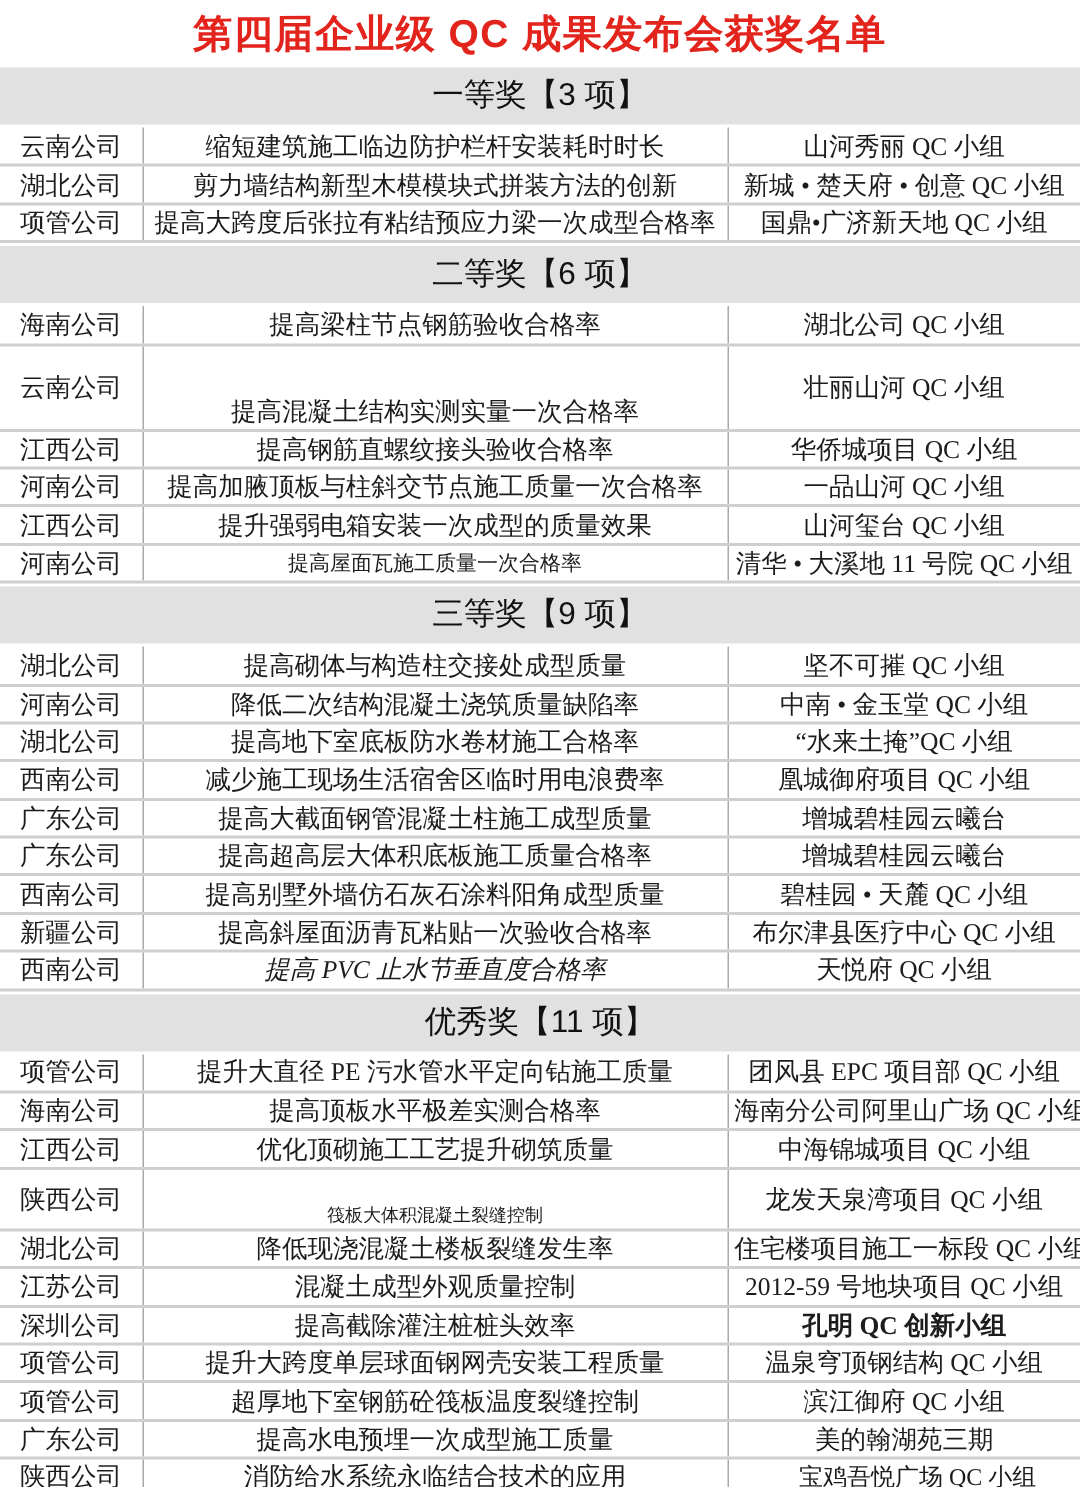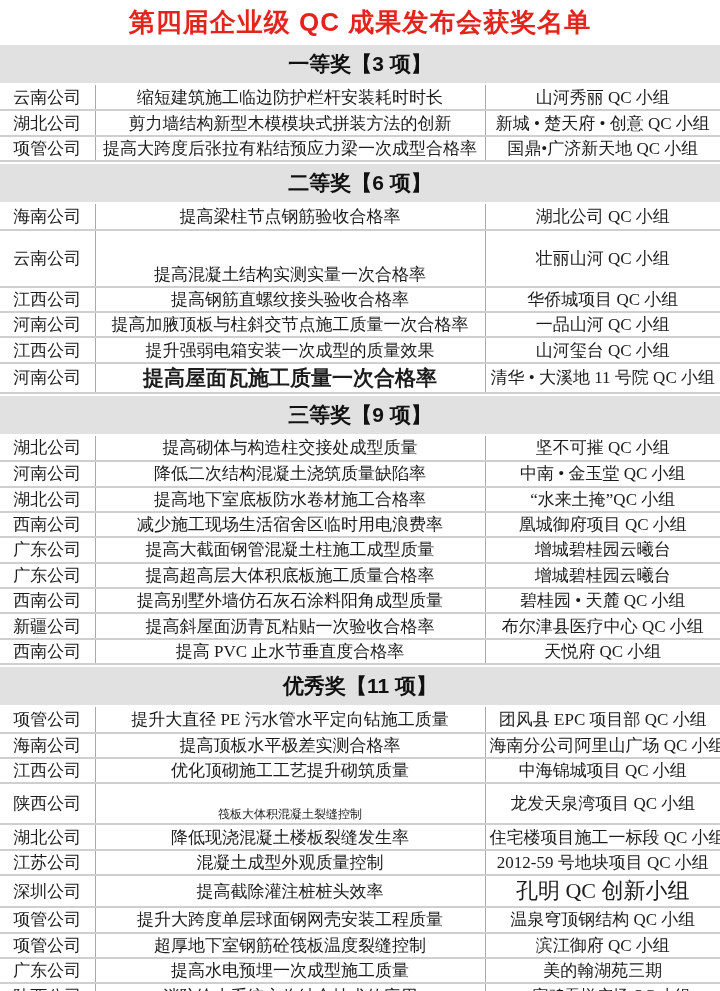--- a/index.html
+++ b/index.html
@@ -27,21 +27,21 @@
     padding:7px 0 6px 0;
     line-height:30px;
   }
   .section-band{
     width:100%;
     height:38px;
     line-height:38px;
     background:var(--band-gray);
     text-align:center;
     font-family:"Liberation Sans", sans-serif;
-    font-weight:bold;
+    font-weight:normal;
     font-size:21px;
     color:#111;
     margin-top:2px;
     margin-bottom:2px;
   }
   table.award-grid{
     width:100%;
     border-collapse:collapse;
     table-layout:fixed;
   }
@@ -118,21 +118,21 @@
           <td class="col-achievement"><span class="fit" style="font-size: 17px;">提高加腋顶板与柱斜交节点施工质量一次合格率</span></td>
           <td class="col-team"><span class="fit" style="font-size: 17px;">一品山河 QC 小组</span></td>
         </tr>
         <tr>
           <td class="col-company"><span class="fit" style="font-size: 17px;">江西公司</span></td>
           <td class="col-achievement"><span class="fit" style="font-size: 17px;">提升强弱电箱安装一次成型的质量效果</span></td>
           <td class="col-team"><span class="fit" style="font-size: 17px;">山河玺台 QC 小组</span></td>
         </tr>
         <tr>
           <td class="col-company"><span class="fit" style="font-size: 17px;">河南公司</span></td>
-          <td class="col-achievement"><span class="fit" style="font-size: 21px; font-weight: bold;">提高屋面瓦施工质量一次合格率</span></td>
+          <td class="col-achievement"><span class="fit" style="font-size: 14px;">提高屋面瓦施工质量一次合格率</span></td>
           <td class="col-team"><span class="fit" style="font-size: 17px;">清华 • 大溪地 11 号院 QC 小组</span></td>
         </tr>
       </tbody>
     </table>
     <div class="section-band">三等奖【9 项】</div>
     <table class="award-grid">
       <tbody>
         <tr>
           <td class="col-company"><span class="fit" style="font-size: 17px;">湖北公司</span></td>
           <td class="col-achievement"><span class="fit" style="font-size: 17px;">提高砌体与构造柱交接处成型质量</span></td>
@@ -168,21 +168,21 @@
           <td class="col-achievement"><span class="fit" style="font-size: 17px;">提高别墅外墙仿石灰石涂料阳角成型质量</span></td>
           <td class="col-team"><span class="fit" style="font-size: 17px;">碧桂园 • 天麓 QC 小组</span></td>
         </tr>
         <tr>
           <td class="col-company"><span class="fit" style="font-size: 17px;">新疆公司</span></td>
           <td class="col-achievement"><span class="fit" style="font-size: 17px;">提高斜屋面沥青瓦粘贴一次验收合格率</span></td>
           <td class="col-team"><span class="fit" style="font-size: 17px;">布尔津县医疗中心 QC 小组</span></td>
         </tr>
         <tr>
           <td class="col-company"><span class="fit" style="font-size: 17px;">西南公司</span></td>
-          <td class="col-achievement"><span class="fit" style="font-size: 17px;">提高 PVC 止水节垂直度合格率</span></td>
+          <td class="col-achievement"><span class="fit" style="font-size: 17px; font-style: italic;">提高 PVC 止水节垂直度合格率</span></td>
           <td class="col-team"><span class="fit" style="font-size: 17px;">天悦府 QC 小组</span></td>
         </tr>
       </tbody>
     </table>
     <div class="section-band">优秀奖【11 项】</div>
     <table class="award-grid">
       <tbody>
         <tr>
           <td class="col-company"><span class="fit" style="font-size: 17px;">项管公司</span></td>
           <td class="col-achievement"><span class="fit" style="font-size: 17px;">提升大直径 PE 污水管水平定向钻施工质量</span></td>
@@ -209,21 +209,21 @@
           <td class="col-team"><span class="fit" style="font-size: 17px;">住宅楼项目施工一标段 QC 小组</span></td>
         </tr>
         <tr>
           <td class="col-company"><span class="fit" style="font-size: 17px;">江苏公司</span></td>
           <td class="col-achievement"><span class="fit" style="font-size: 17px;">混凝土成型外观质量控制</span></td>
           <td class="col-team"><span class="fit" style="font-size: 17px;">2012-59 号地块项目 QC 小组</span></td>
         </tr>
         <tr>
           <td class="col-company"><span class="fit" style="font-size: 17px;">深圳公司</span></td>
           <td class="col-achievement"><span class="fit" style="font-size: 17px;">提高截除灌注桩桩头效率</span></td>
-          <td class="col-team"><span class="fit" style="font-size: 22px;">孔明 QC 创新小组</span></td>
+          <td class="col-team"><span class="fit" style="font-size: 17px; font-weight: bold;">孔明 QC 创新小组</span></td>
         </tr>
         <tr>
           <td class="col-company"><span class="fit" style="font-size: 17px;">项管公司</span></td>
           <td class="col-achievement"><span class="fit" style="font-size: 17px;">提升大跨度单层球面钢网壳安装工程质量</span></td>
           <td class="col-team"><span class="fit" style="font-size: 17px;">温泉穹顶钢结构 QC 小组</span></td>
         </tr>
         <tr>
           <td class="col-company"><span class="fit" style="font-size: 17px;">项管公司</span></td>
           <td class="col-achievement"><span class="fit" style="font-size: 17px;">超厚地下室钢筋砼筏板温度裂缝控制</span></td>
           <td class="col-team"><span class="fit" style="font-size: 17px;">滨江御府 QC 小组</span></td>

